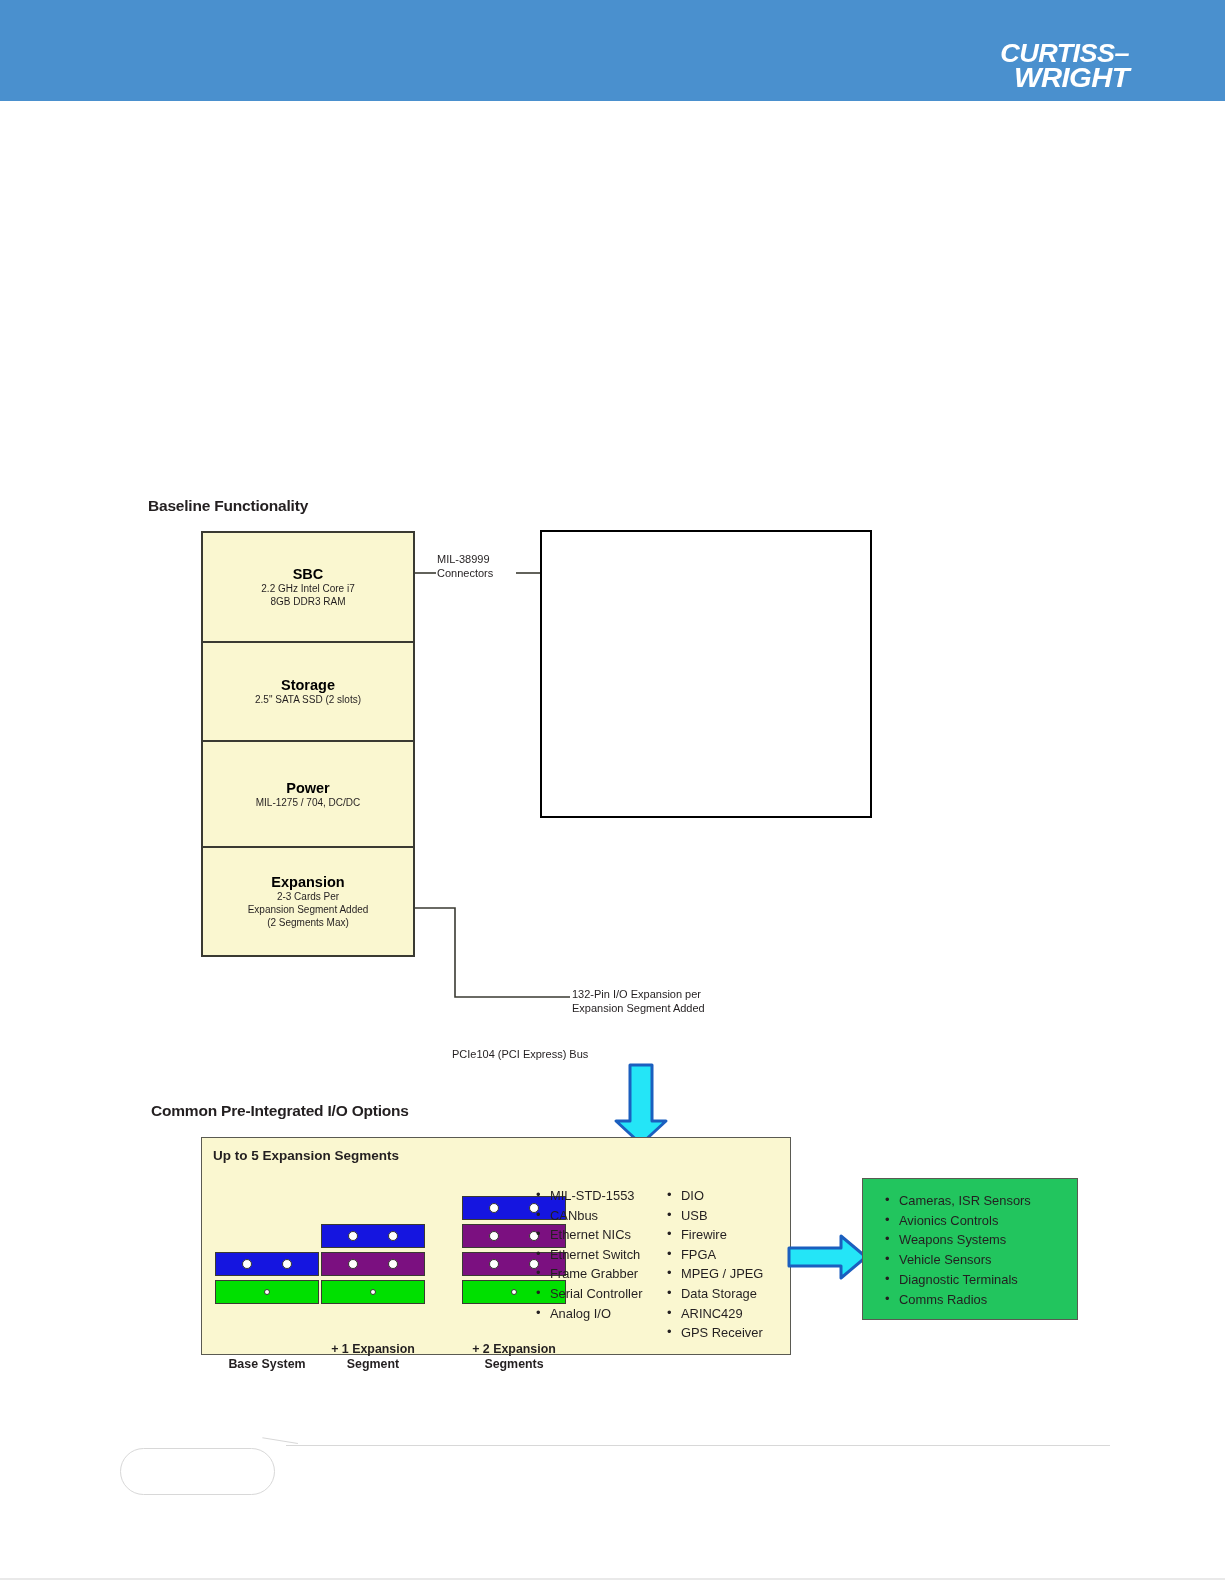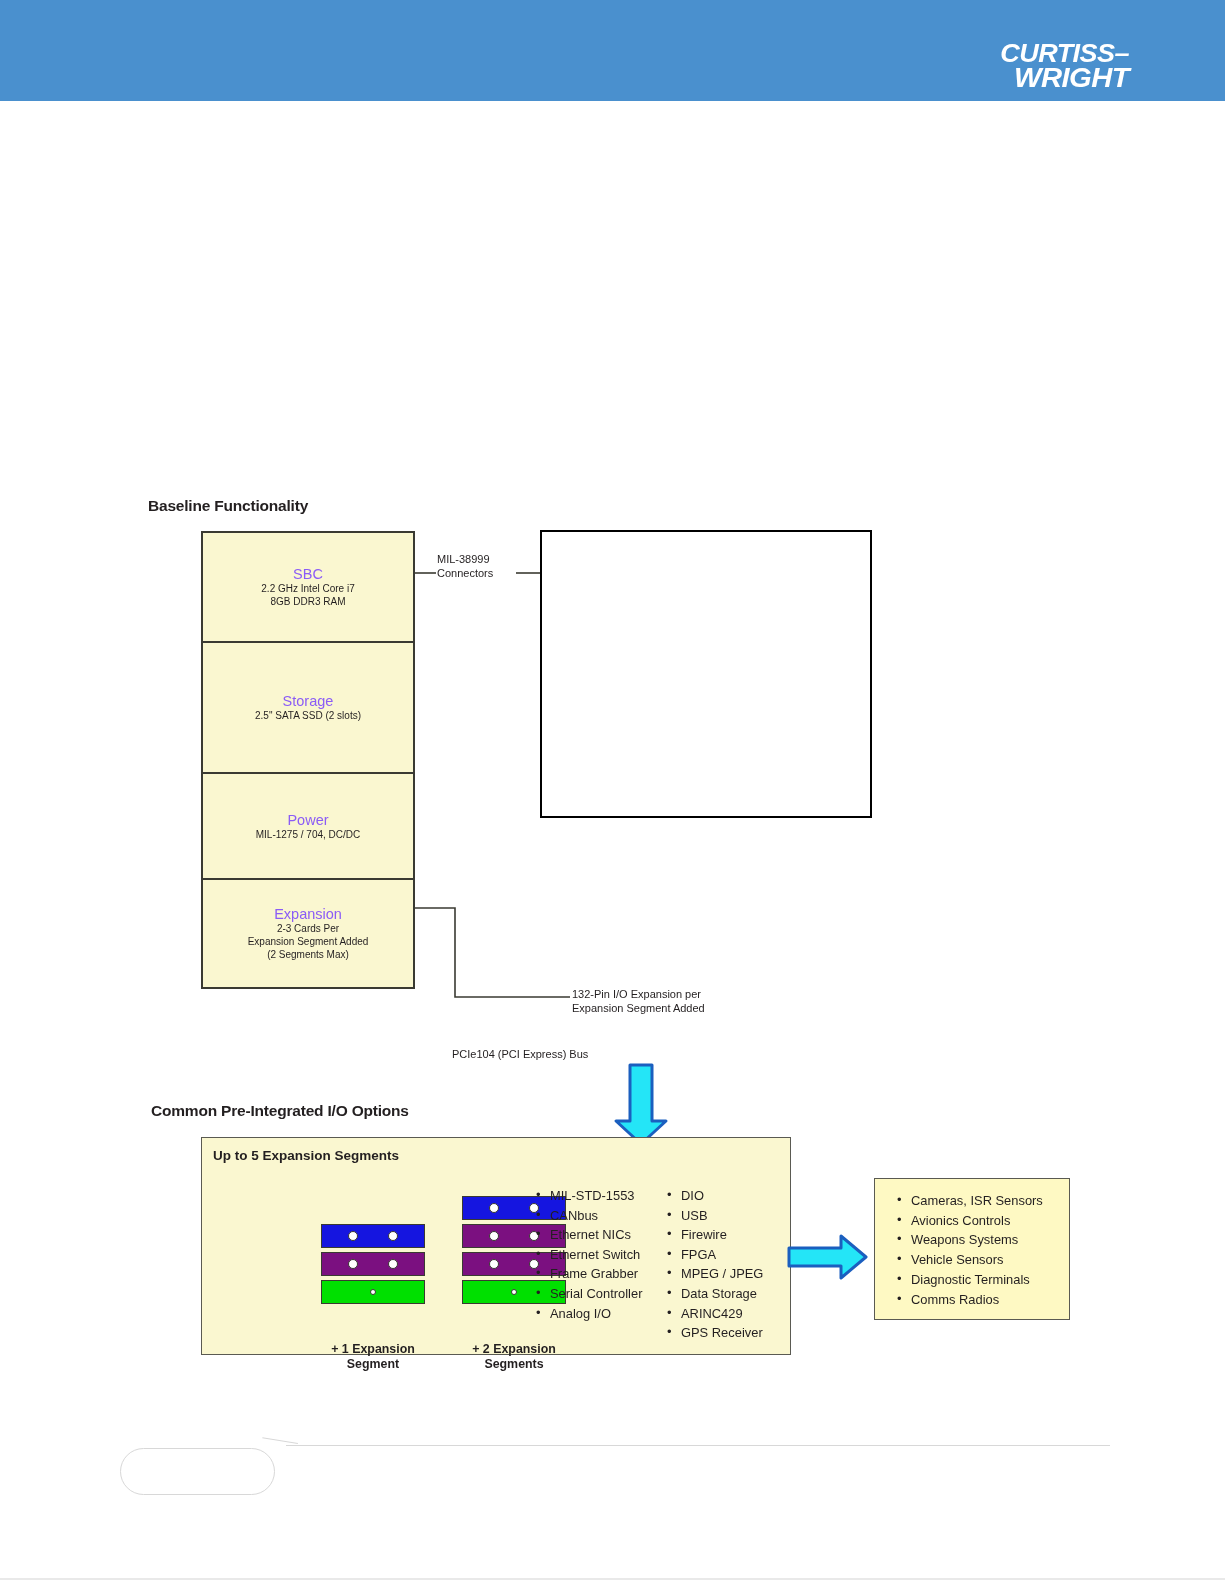--- a/index.html
+++ b/index.html
@@ -76,31 +76,31 @@
     flex-direction: column;
     align-items: center;
     justify-content: center;
     text-align: center;
     padding: 4px 6px;
     background: #FAF7D0;
   }
   .baseline-block:last-child { border-bottom: none; }
   .bb-title {
     font-size: 14.5px;
-    font-weight: normal;
-    color: #8b5cf6;
+    font-weight: bold;
+    color: #000000;
     line-height: 1.25;
   }
   .bb-line {
     font-size: 10px;
     color: #231f20;
     line-height: 1.28;
   }
   #block-sbc       { height: 110px; }
-  #block-storage   { height: 131px; align-items: center; }
+  #block-storage   { height: 99px; align-items: center; }
   #block-power     { height: 106px; }
   #block-expansion { height: 107px; }
 
   
   .empty-box {
     position: absolute;
     left: 540px; top: 530px;
     width: 332px; height: 288px;
     background: #ffffff;
     border: 2.5px solid #000000;
@@ -209,24 +209,23 @@
     left: 0; top: -1px;
     font-size: 13px;
   }
   #io-list-a { left: 334px; top: 48px; }
   #io-list-b { left: 465px; top: 48px; }
 
   
   .apps-box {
     position: absolute;
     left: 862px; top: 1178px;
-    width: 196px; height: 142px;
-    background: #fef9c3;
+    width: 216px; height: 142px;
+    background: #22c55e;
     border: 1.5px solid #5a5a52;
-    margin-left: 12px;
   }
   .apps-list {
     position: absolute;
     left: 22px; top: 12px;
     list-style: none;
     font-size: 12.9px;
     color: #231f20;
     line-height: 1.53;
   }
   .apps-list li {
@@ -336,20 +335,34 @@
 
   <svg class="arrow-svg" id="arrow-down" width="58" height="84" viewBox="0 0 58 84">
     <polygon points="18,2 40,2 40,58 54,58 29,81 4,58 18,58" fill="#24E5F7" stroke="#1B5FBF" stroke-width="3" stroke-linejoin="round"></polygon>
   </svg>
 
   <div class="section-heading" id="heading-io">Common Pre-Integrated I/O Options</div>
 
   <div class="io-panel">
     <div class="io-panel-title">Up to 5 Expansion Segments</div>
 
+    <div class="card-col-wrap" id="cw0">
+      <div class="card-stack">
+        <div class="card single" style="background:#00E000">
+          <span class="dot"></span>
+        </div>
+        <div class="card" style="background:#1515E0">
+          <span class="dot"></span>
+          <span class="dot"></span>
+        </div>
+      </div>
+      <div class="card-caption">
+        <div>Base System</div>
+      </div>
+    </div>
 
     <div class="card-col-wrap" id="cw1">
       <div class="card-stack">
         <div class="card single" style="background:#00E000">
           <span class="dot"></span>
         </div>
         <div class="card" style="background:#7B1080">
           <span class="dot"></span>
           <span class="dot"></span>
         </div>

